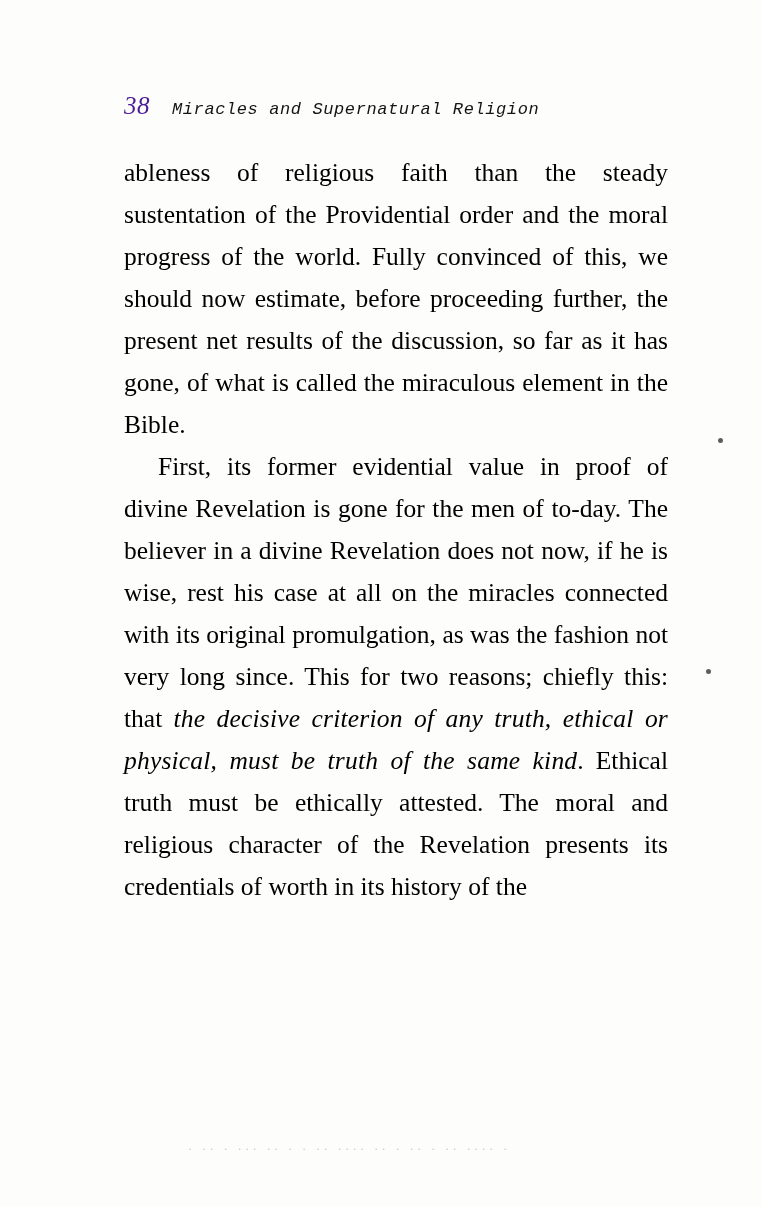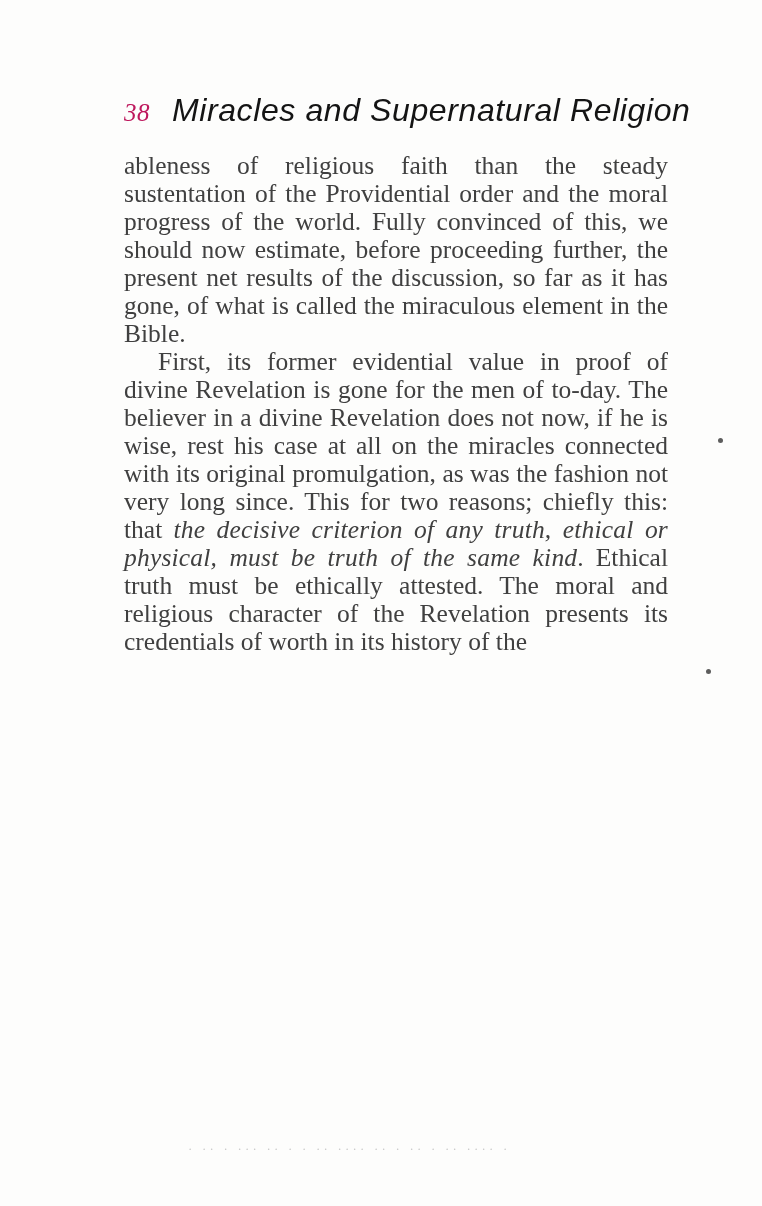--- a/index.html
+++ b/index.html
@@ -27,40 +27,40 @@
     top: 92px;
     left: 124px;
     width: 520px;
     white-space: nowrap;
   }
   .page-number {
     font-family: "Liberation Serif", serif;
     font-size: 25px;
     font-style: italic;
     letter-spacing: 0.5px;
-    color: #be185d;
+    color: #4c1d95;
   }
   .running-title {
-    font-family: Liberation Sans, sans-serif;
-    font-size: 32px;
+    font-family: Liberation Mono, monospace;
+    font-size: 17px;
     font-style: italic;
     letter-spacing: 0.6px;
     color: #141414;
     margin-left: 22px;
   }
   .body-text {
     position: absolute;
     top: 152px;
     left: 124px;
     width: 544px;
     font-size: 25.5px;
-    line-height: 28px;
+    line-height: 42px;
     text-align: justify;
     text-justify: inter-word;
-    color: #404040;
+    color: #000000;
   }
   .body-text p {
     margin: 0;
   }
   .para-indent {
     text-indent: 34px;
   }
   .italic-run {
     font-style: italic;
     letter-spacing: 0.2px;

